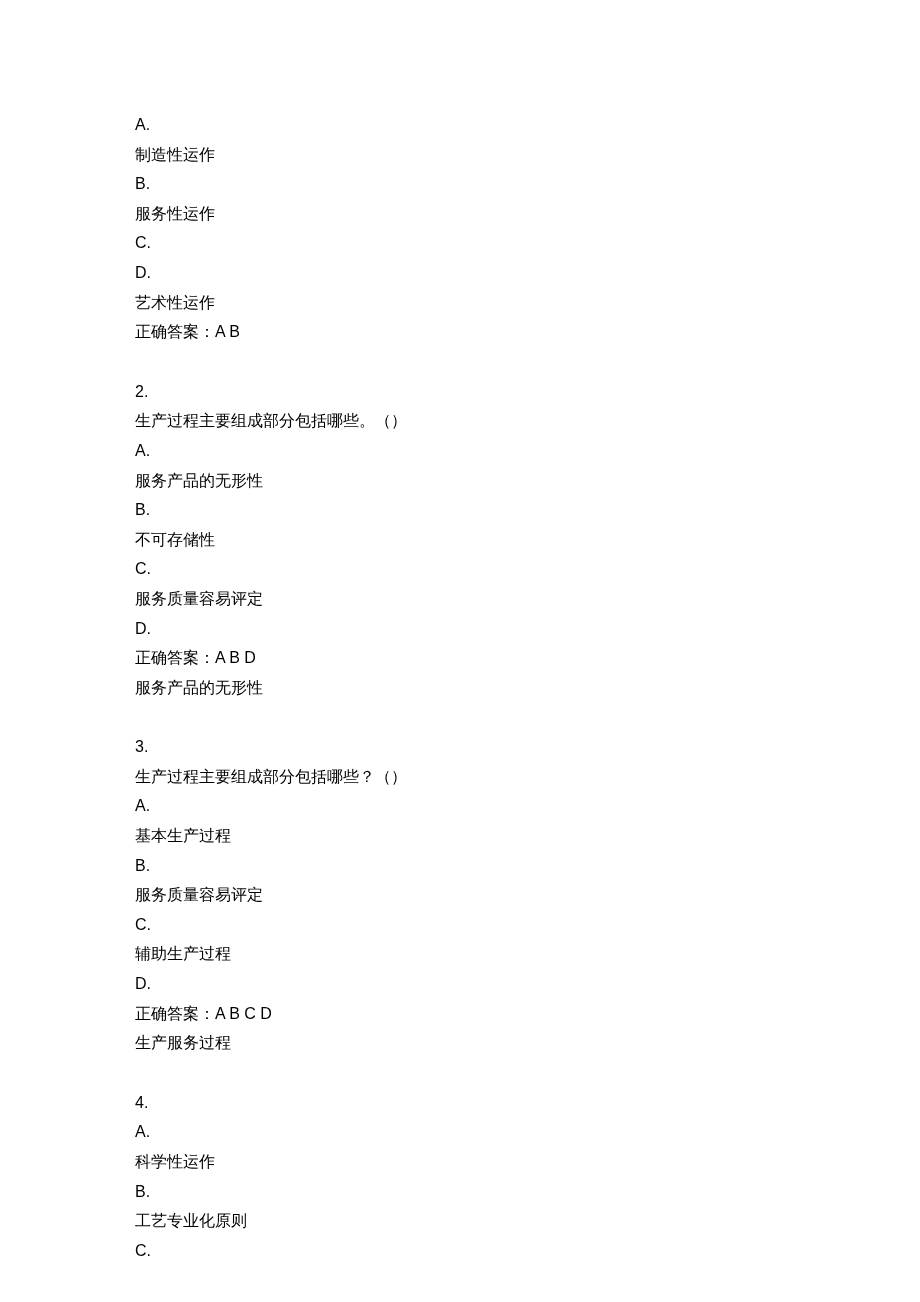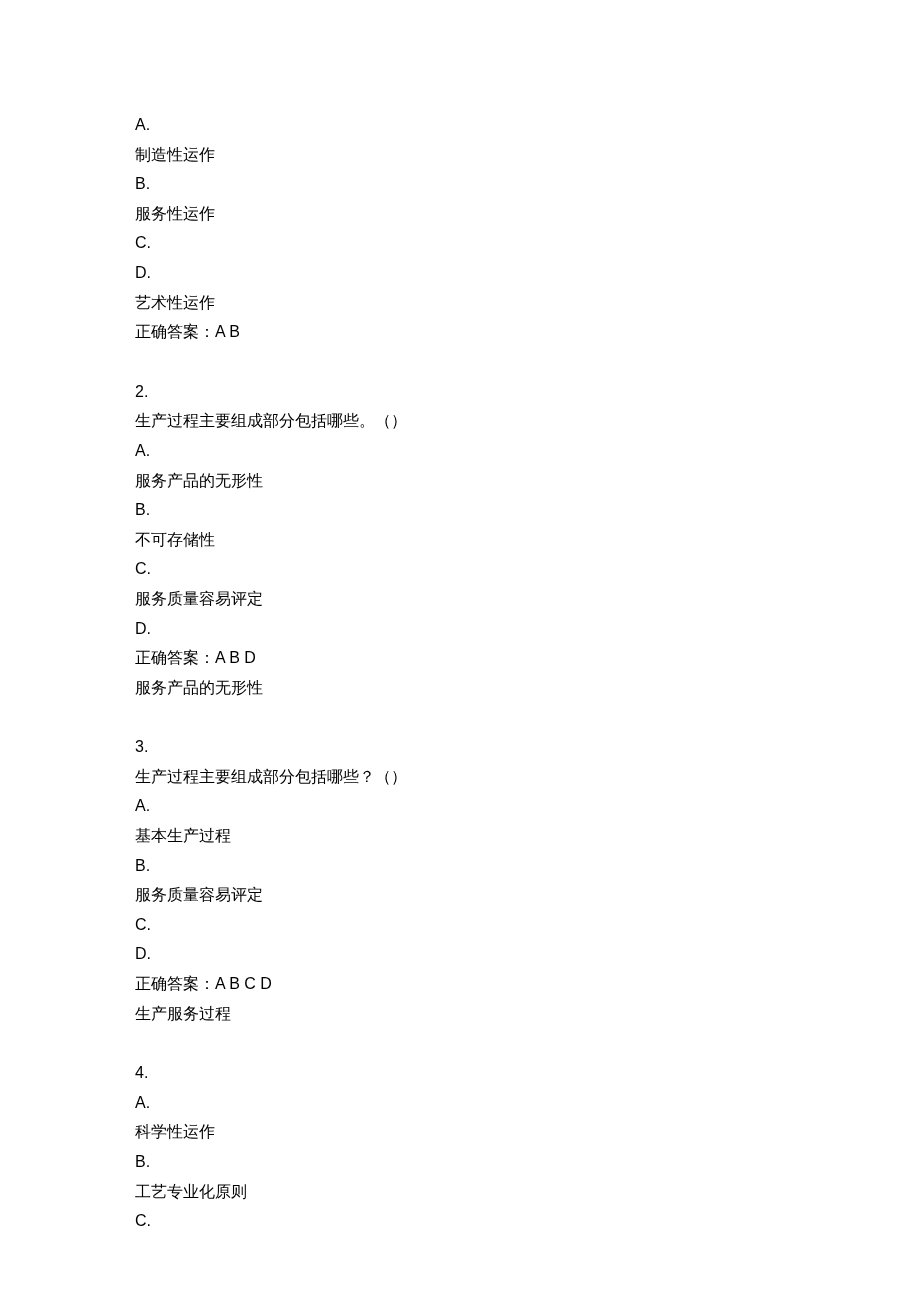--- a/index.html
+++ b/index.html
@@ -49,20 +49,21 @@
 </div>
 
 <div class="question-block">
   <span class="line q-num opt-letter">3.</span>
   <span class="line q-text">生产过程主要组成部分包括哪些？（）</span>
   <span class="line opt-letter">A.</span>
   <span class="line opt-text">基本生产过程</span>
   <span class="line opt-letter">B.</span>
   <span class="line opt-text">服务质量容易评定</span>
   <span class="line opt-letter">C.</span>
+  <span class="line opt-text">辅助生产过程</span>
   <span class="line opt-letter">D.</span>
   <span class="line answer">正确答案：A B C D</span>
   <span class="line opt-text">生产服务过程</span>
 </div>
 
 <div class="question-block">
   <span class="line q-num opt-letter">4.</span>
   <span class="line opt-letter">A.</span>
   <span class="line opt-text">科学性运作</span>
   <span class="line opt-letter">B.</span>

